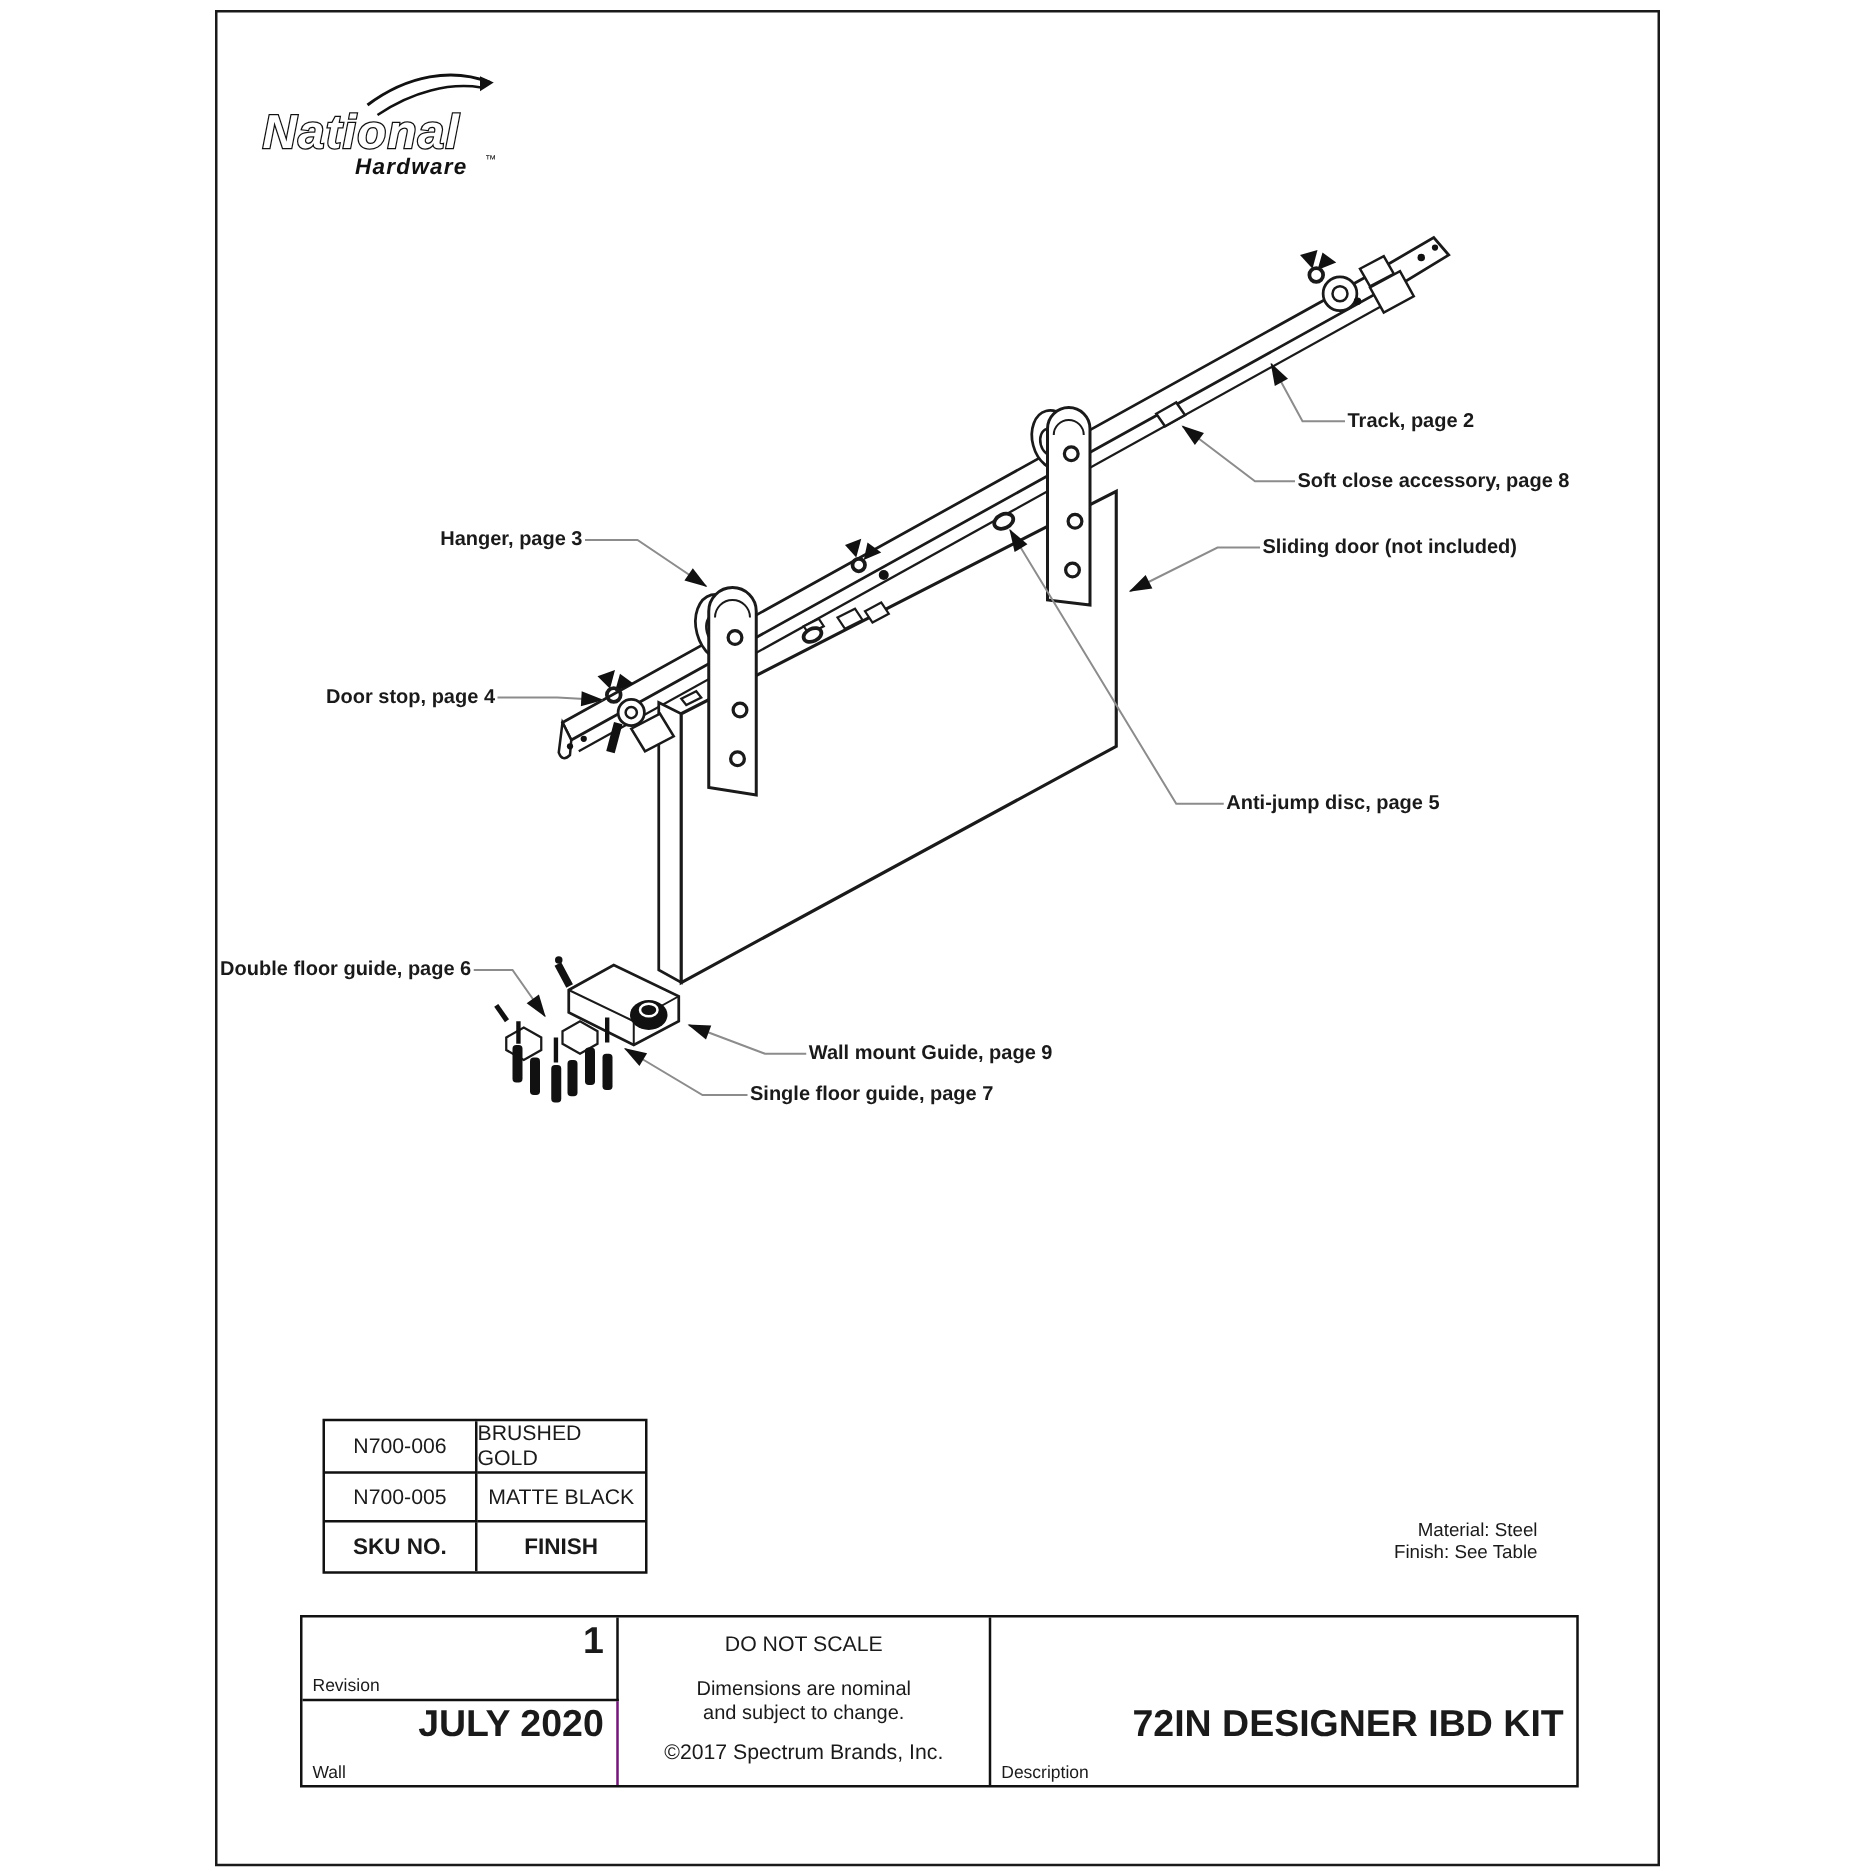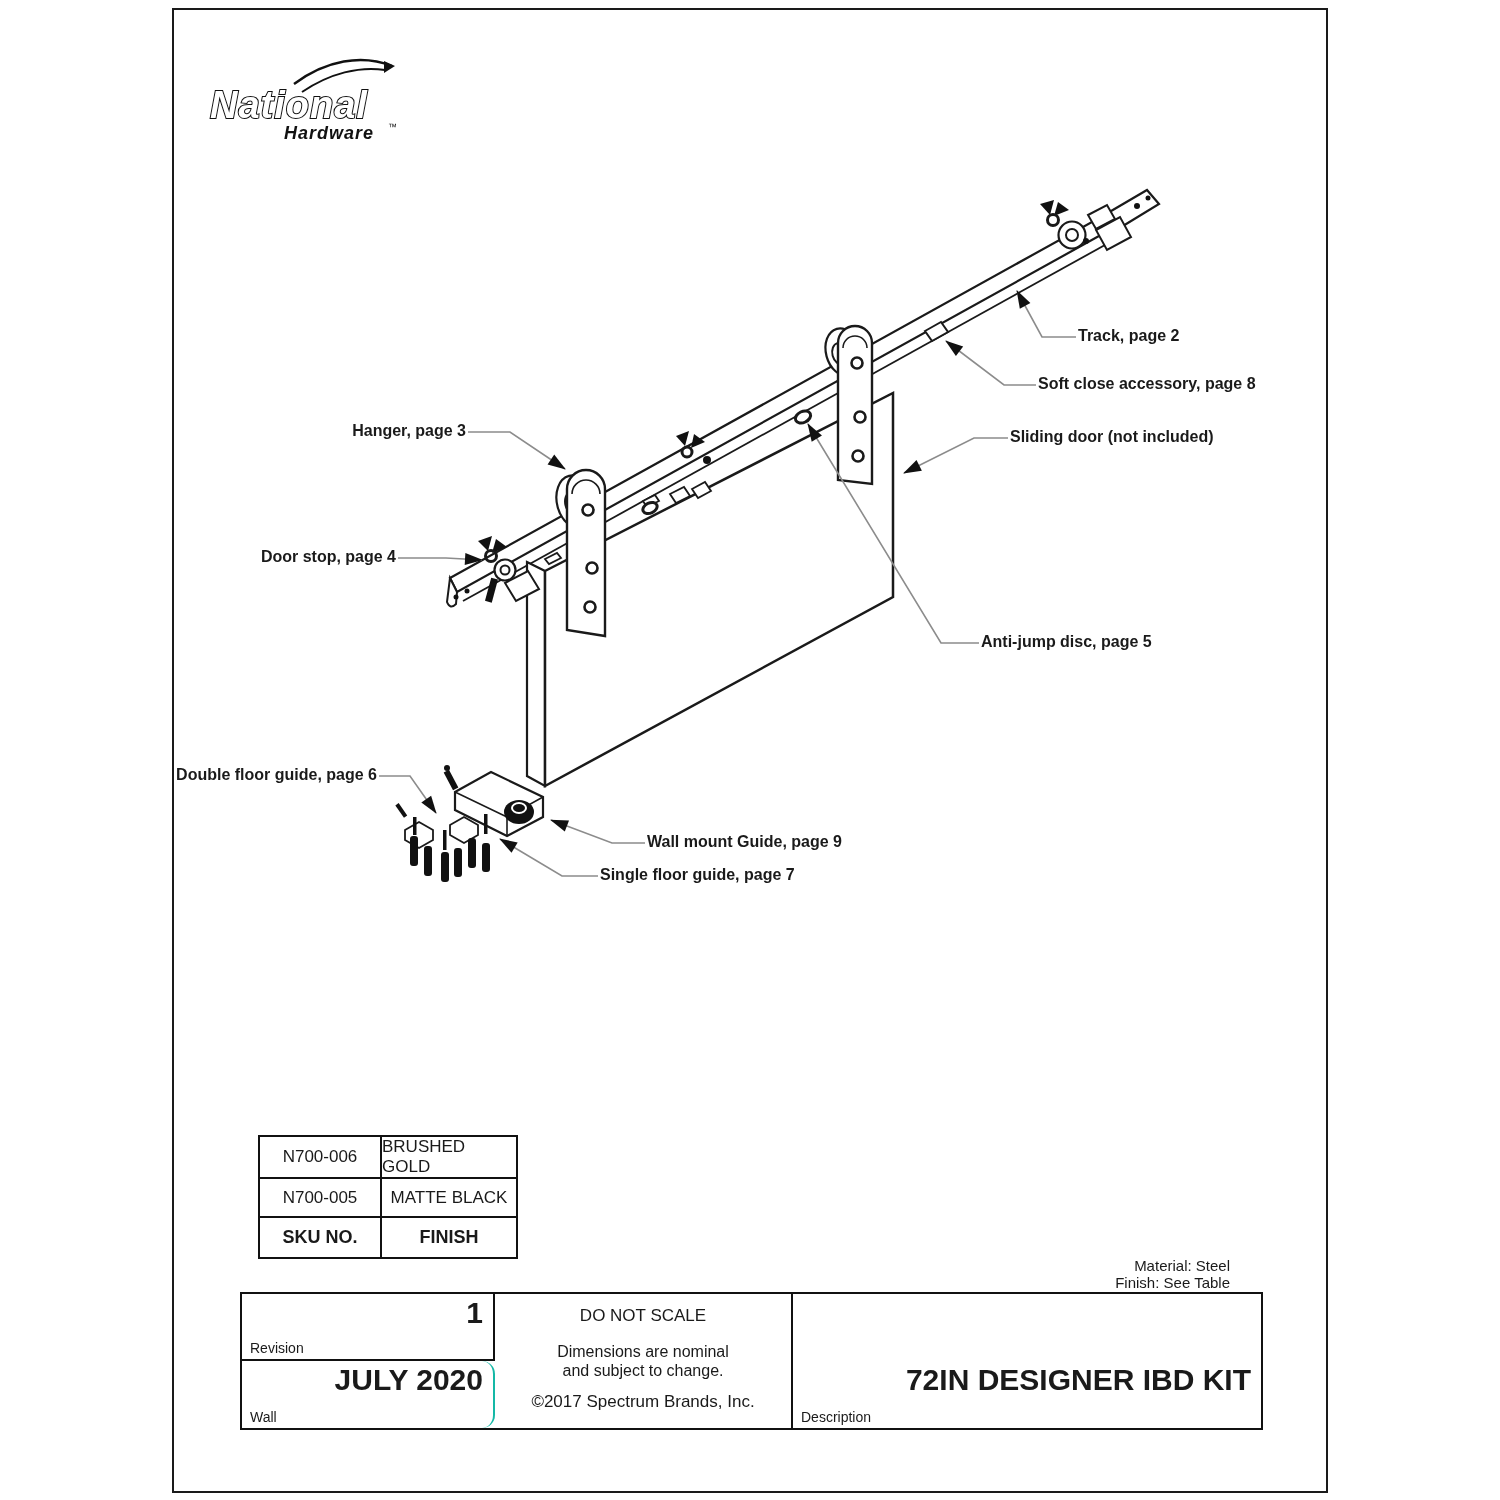--- a/index.html
+++ b/index.html
@@ -11,30 +11,30 @@
   
   #finish-table{position:absolute;left:258px;top:1135px;width:260px;height:124px;
                 border:2px solid #111;box-sizing:border-box;display:grid;
                 grid-template-columns:122px 1fr;grid-template-rows:1fr 1fr 1fr;}
   .ft-cell{display:flex;align-items:center;justify-content:center;font-size:17px;}
   .ft-br{border-right:2px solid #111;}
   .ft-bb{border-bottom:2px solid #111;}
   .ft-head{font-weight:bold;font-size:18px;}
   
   #material-note{position:absolute;left:990px;top:1216px;width:240px;text-align:right;
-                 font-size:15px;line-height:17px;margin-top:41px;}
+                 font-size:15px;line-height:17px;}
   
   #title-block{position:absolute;left:240px;top:1292px;width:1023px;height:138px;
                border:2px solid #111;box-sizing:border-box;display:grid;
                grid-template-columns:253px 298px 235px 1fr;grid-template-rows:1fr 1fr;}
   .tb-cell{position:relative;box-sizing:border-box;}
   .tb-value{position:absolute;right:10px;top:2px;font-size:30px;font-weight:bold;white-space:nowrap;}
   .tb-label{position:absolute;left:8px;bottom:3px;font-size:14px;margin-top:24px;}
   .tb-rev{grid-column:1;grid-row:1;border-right:2px solid #111;border-bottom:2px solid #111;}
-  .tb-date{grid-column:1;grid-row:2;border-right:2px solid #14b8a6;border-radius:13px;}
+  .tb-date{grid-column:1;grid-row:2;border-right:2px solid #701a75;}
   .tb-center{grid-column:2;grid-row:1/3;border-right:2px solid #111;text-align:center;}
   .tb-family{grid-column:3;grid-row:1;border-right:2px solid #111;border-bottom:2px solid #111;}
   .tb-sku{grid-column:4;grid-row:1;border-bottom:2px solid #111;}
   .tb-desc{grid-column:3/5;grid-row:2;}
   .tb-scale{font-size:17px;margin-top:12px;}
   .tb-dims{font-size:16px;margin-top:16px;line-height:19px;}
   .tb-copy{font-size:17px;margin-top:12px;}
 </style>
 </head>
 <body>

